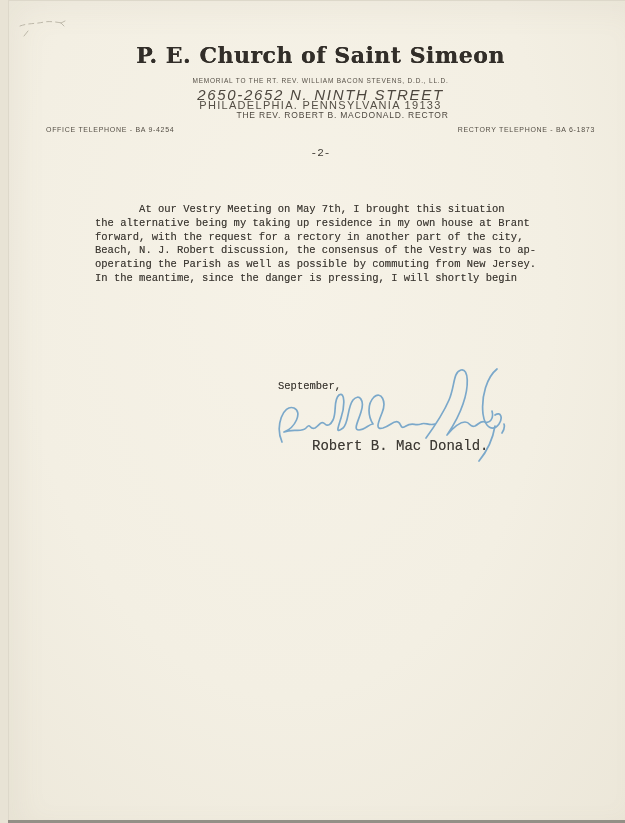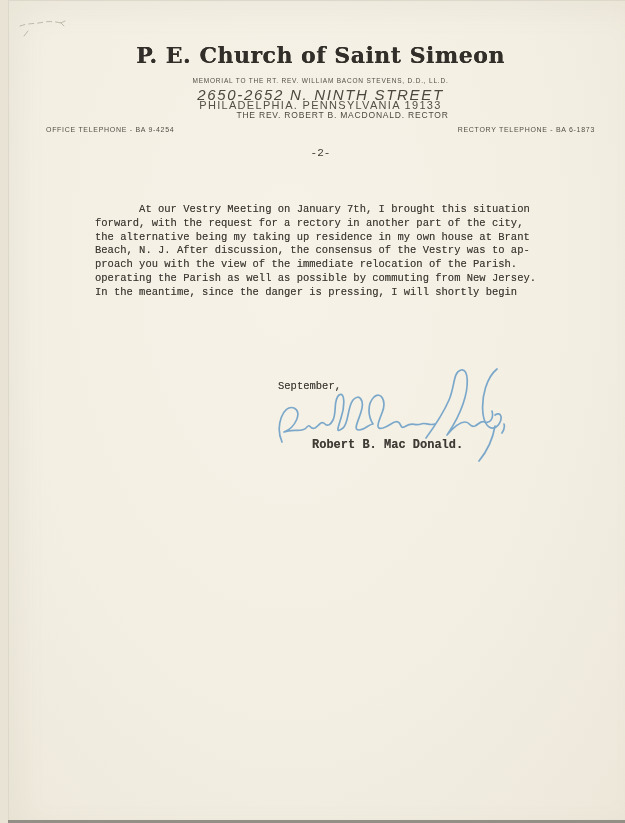--- a/index.html
+++ b/index.html
@@ -59,23 +59,22 @@
   .para{margin:0 0 7px 0;}
   .tline{display:block;white-space:pre;}
   .closing{
     position:absolute;left:270px;top:380px;
     font-family:"Liberation Mono",monospace;font-size:10.5px;color:#3e3a34;
     text-shadow:0 0 0.4px rgba(62,58,52,0.55);
   }
   .signature-svg{position:absolute;left:256px;top:366px;}
   .typed-name{
     position:absolute;left:304px;top:438px;
-    font-family:"Liberation Mono",monospace;font-size:12px;color:#3e3a34;
+    font-family:"Liberation Mono",monospace;font-size:14px;color:#3e3a34;
     text-shadow:0 0 0.4px rgba(62,58,52,0.55);
-    font-weight:bold;
   }
 </style>
 </head>
 <body>
 
 <div class="page">
 
   <svg class="pencil-mark" width="64" height="28" viewBox="0 0 64 28">
     <g fill="none" stroke-width="1" stroke-linecap="round" opacity="0.55">
       <path d="M6 10 C 14 7, 22 8, 30 6 C 36 5, 42 6, 48 7" stroke-dasharray="5 4" stroke="#948e7e"></path>
@@ -94,25 +93,24 @@
 
   <div class="phone-row">
     <span>OFFICE TELEPHONE - BA 9-4254</span>
     <span>RECTORY TELEPHONE - BA 6-1873</span>
   </div>
 
   <div class="page-number">-2-</div>
 
   <main class="letter-body">
     <p class="para">
-      <span class="tline">       At our Vestry Meeting on January 7th, I brought this situation</span>
+      <span class="tline">       At our Vestry Meeting on May 7th, I brought this situation</span>
+      <span class="tline">the alternative being my taking up residence in my own house at Brant</span>
       <span class="tline">forward, with the request for a rectory in another part of the city,</span>
-      <span class="tline">the alternative being my taking up residence in my own house at Brant</span>
-      <span class="tline">Beach, N. J. After discussion, the consensus of the Vestry was to ap-</span>
-      <span class="tline">proach you with the view of the immediate relocation of the Parish.</span>
+      <span class="tline">Beach, N. J. Robert discussion, the consensus of the Vestry was to ap-</span>
       <span class="tline">operating the Parish as well as possible by commuting from New Jersey.</span>
       <span class="tline">In the meantime, since the danger is pressing, I will shortly begin</span>
     </p>
   </main>
 
   <div class="closing">September,</div>
 
   <svg class="signature-svg" width="252" height="102" viewBox="0 0 252 102">
     <g fill="none" stroke-width="1.7" stroke-linecap="round" stroke-linejoin="round" opacity="0.88">
       <path d="M18 76 C 11 60, 19 38, 30 42 C 39 46, 31 62, 20 66 C 30 62, 37 67, 42 62

